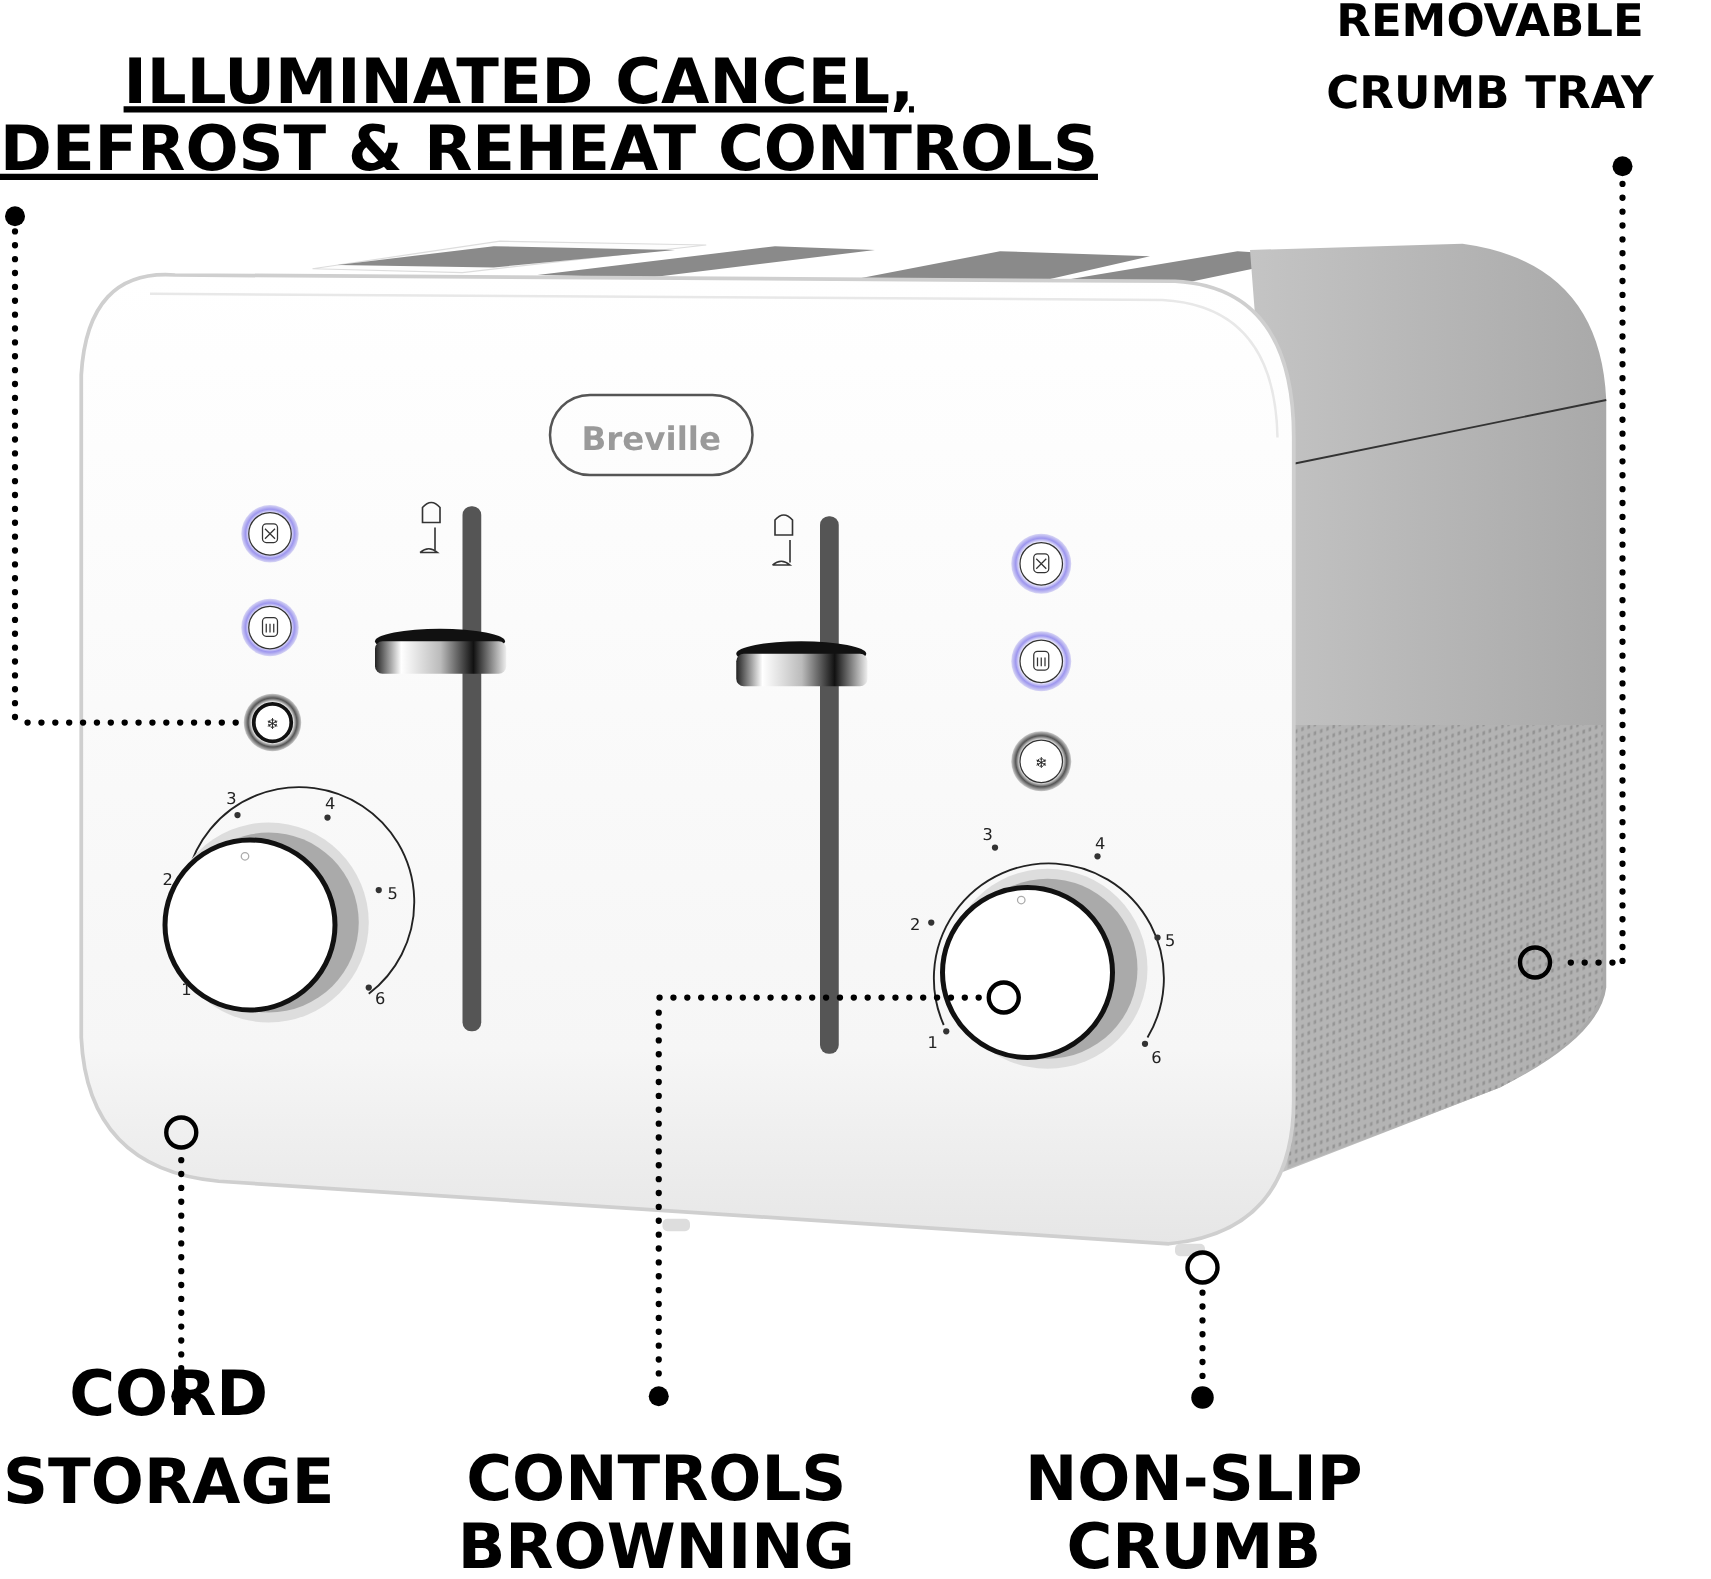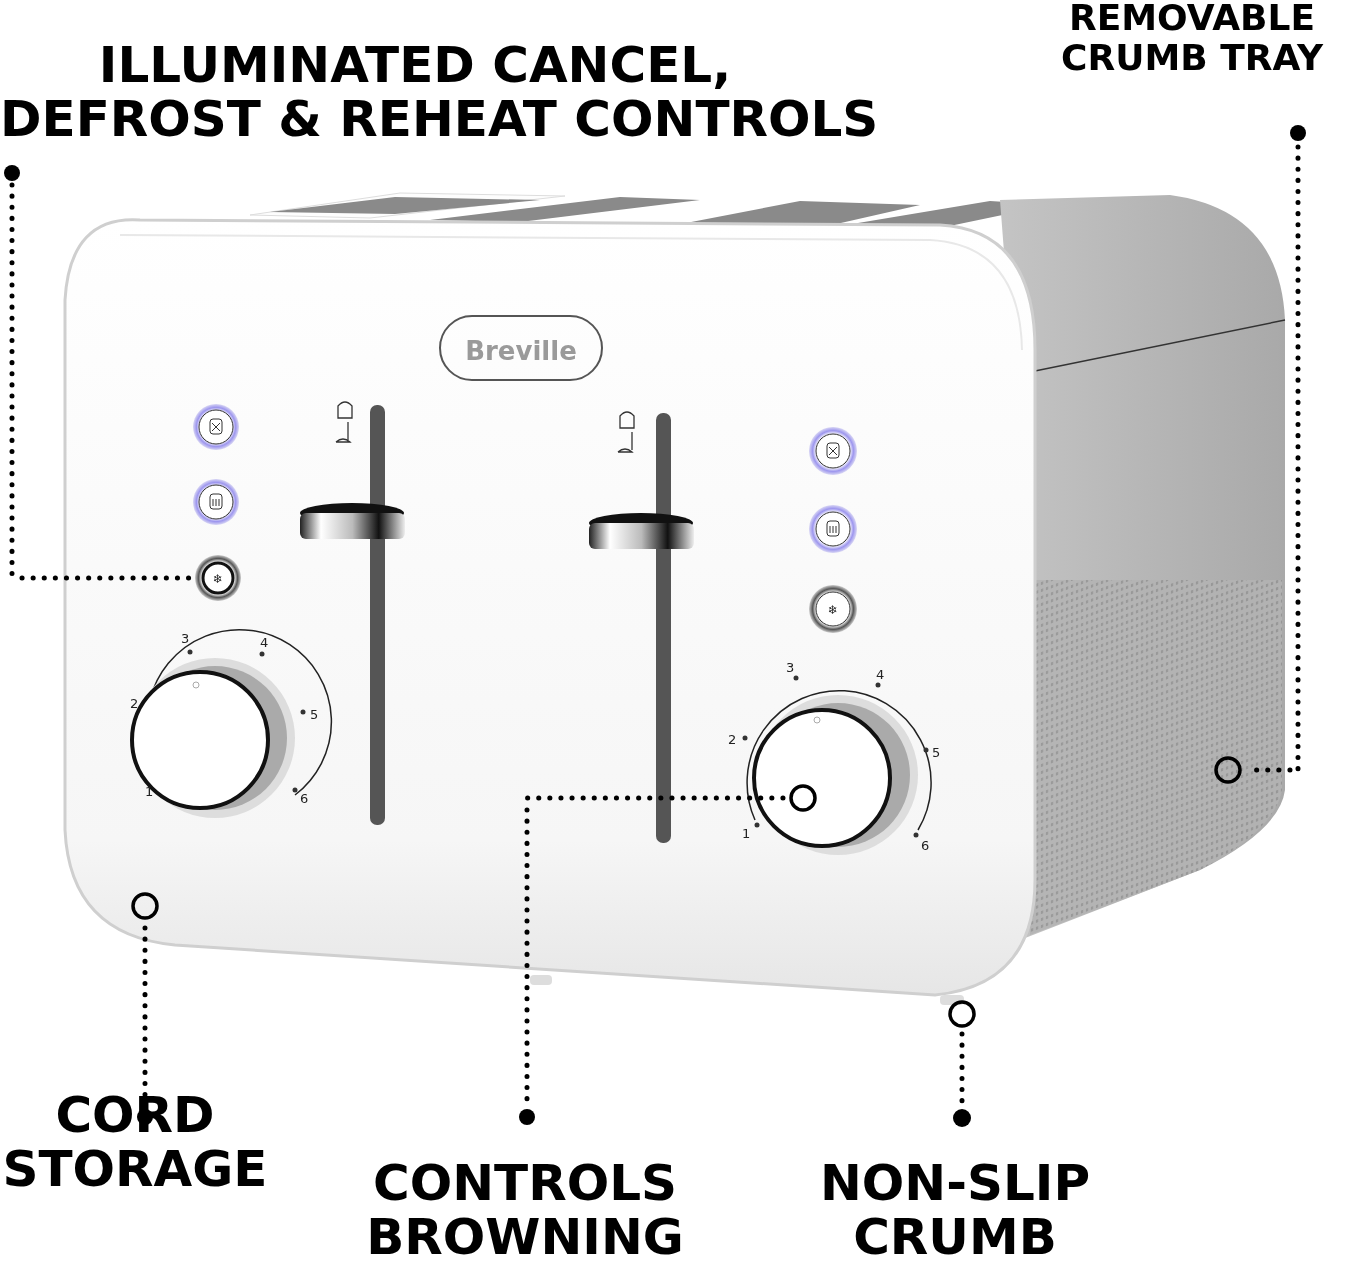--- a/index.html
+++ b/index.html
@@ -5,31 +5,31 @@
   html,body{margin:0;padding:0;background:#fff;}
   body{width:1369px;height:1263px;position:relative;overflow:hidden;font-family:"DejaVu Sans","Liberation Sans",sans-serif;}
   .label{position:absolute;font-weight:900;color:#000;text-align:center;line-height:1.0;letter-spacing:0px;font-family:"DejaVu Sans",sans-serif;}
   .label div{white-space:nowrap;}
   svg{position:absolute;left:0;top:0;}
   .dial-num{font-family:"DejaVu Sans",sans-serif;font-size:13px;fill:#222;}
 </style>
 </head>
 <body>
 
-<div class="label" style="left:0;top:40px;width:830px;font-size:50px;">
+<div class="label" style="left:0;top:40px;width:830px;font-size:50px;text-decoration:underline;">
   <div>ILLUMINATED CANCEL,</div>
   <div style="margin-top:4px;">DEFROST &amp; REHEAT CONTROLS</div>
 </div>
 <div class="label" style="left:1015px;top:0px;width:354px;font-size:36px;">
   <div>REMOVABLE</div>
-  <div style="margin-top:4px;">CRUMB TRAY</div>
+  <div style="margin-top:21px;">CRUMB TRAY</div>
 </div>
 <div class="label" style="left:0;top:1090px;width:270px;font-size:50px;">
   <div>CORD</div>
-  <div style="margin-top:4px;">STORAGE</div>
+  <div style="margin-top:20px;">STORAGE</div>
 </div>
 <div class="label" style="left:360px;top:1158px;width:330px;font-size:50px;">
   <div>CONTROLS</div>
   <div style="margin-top:4px;">BROWNING</div>
 </div>
 <div class="label" style="left:800px;top:1158px;width:310px;font-size:50px;text-align:center;">
   <div>NON-SLIP</div>
   <div style="margin-top:4px;">CRUMB</div>
 </div>
 

